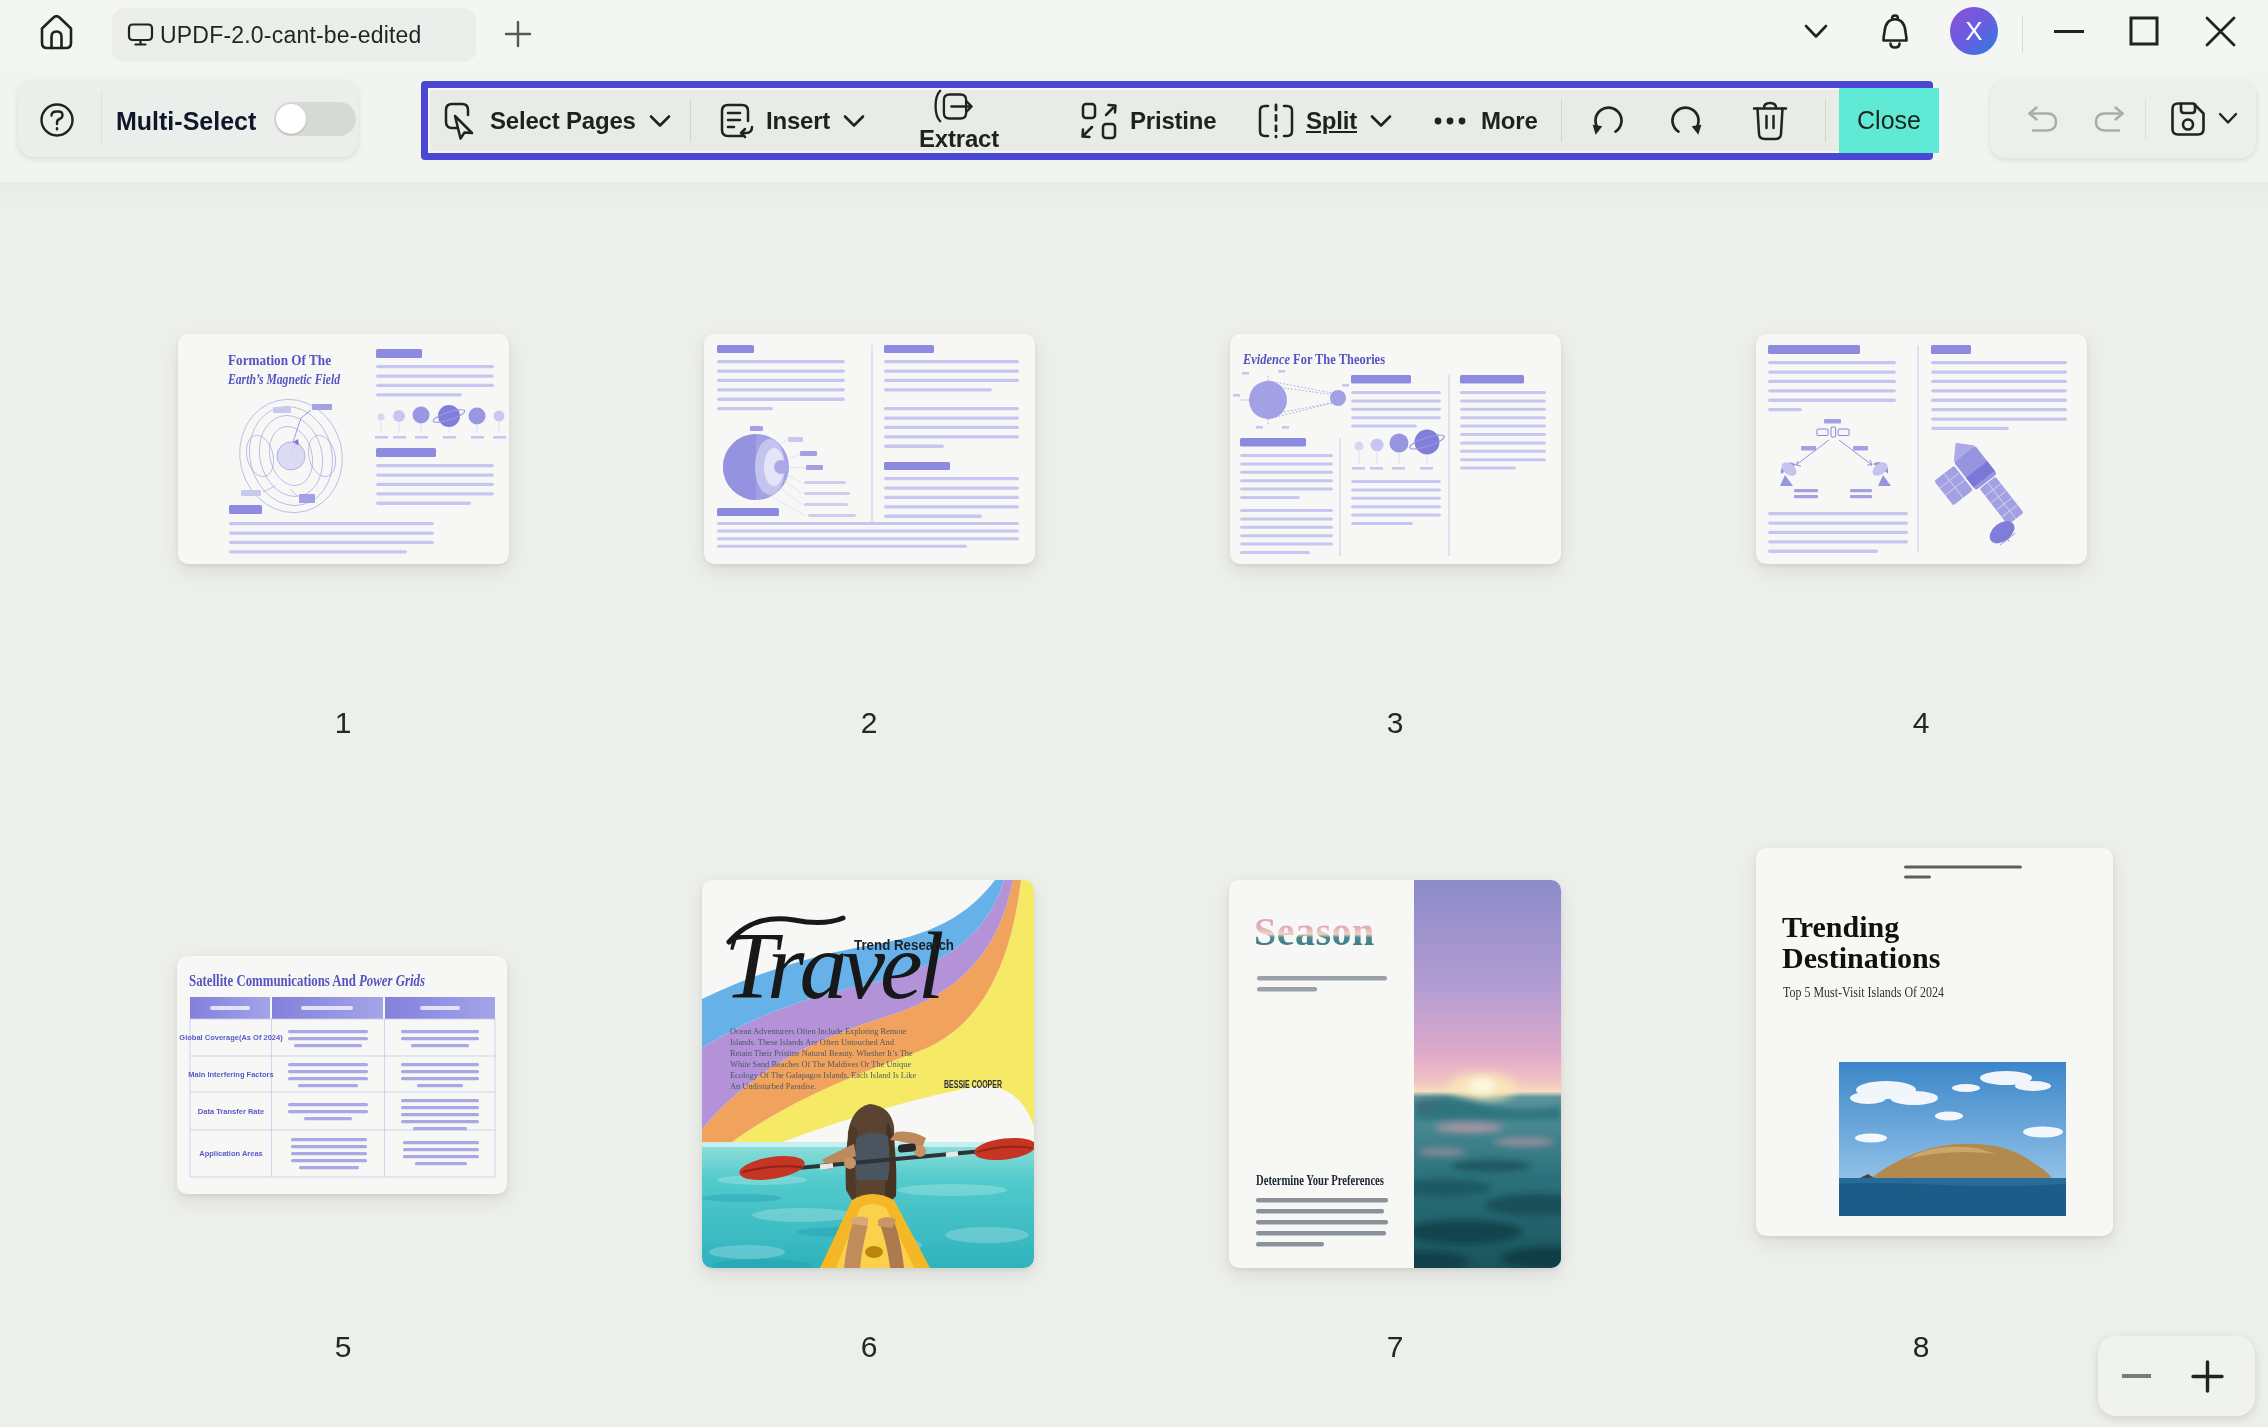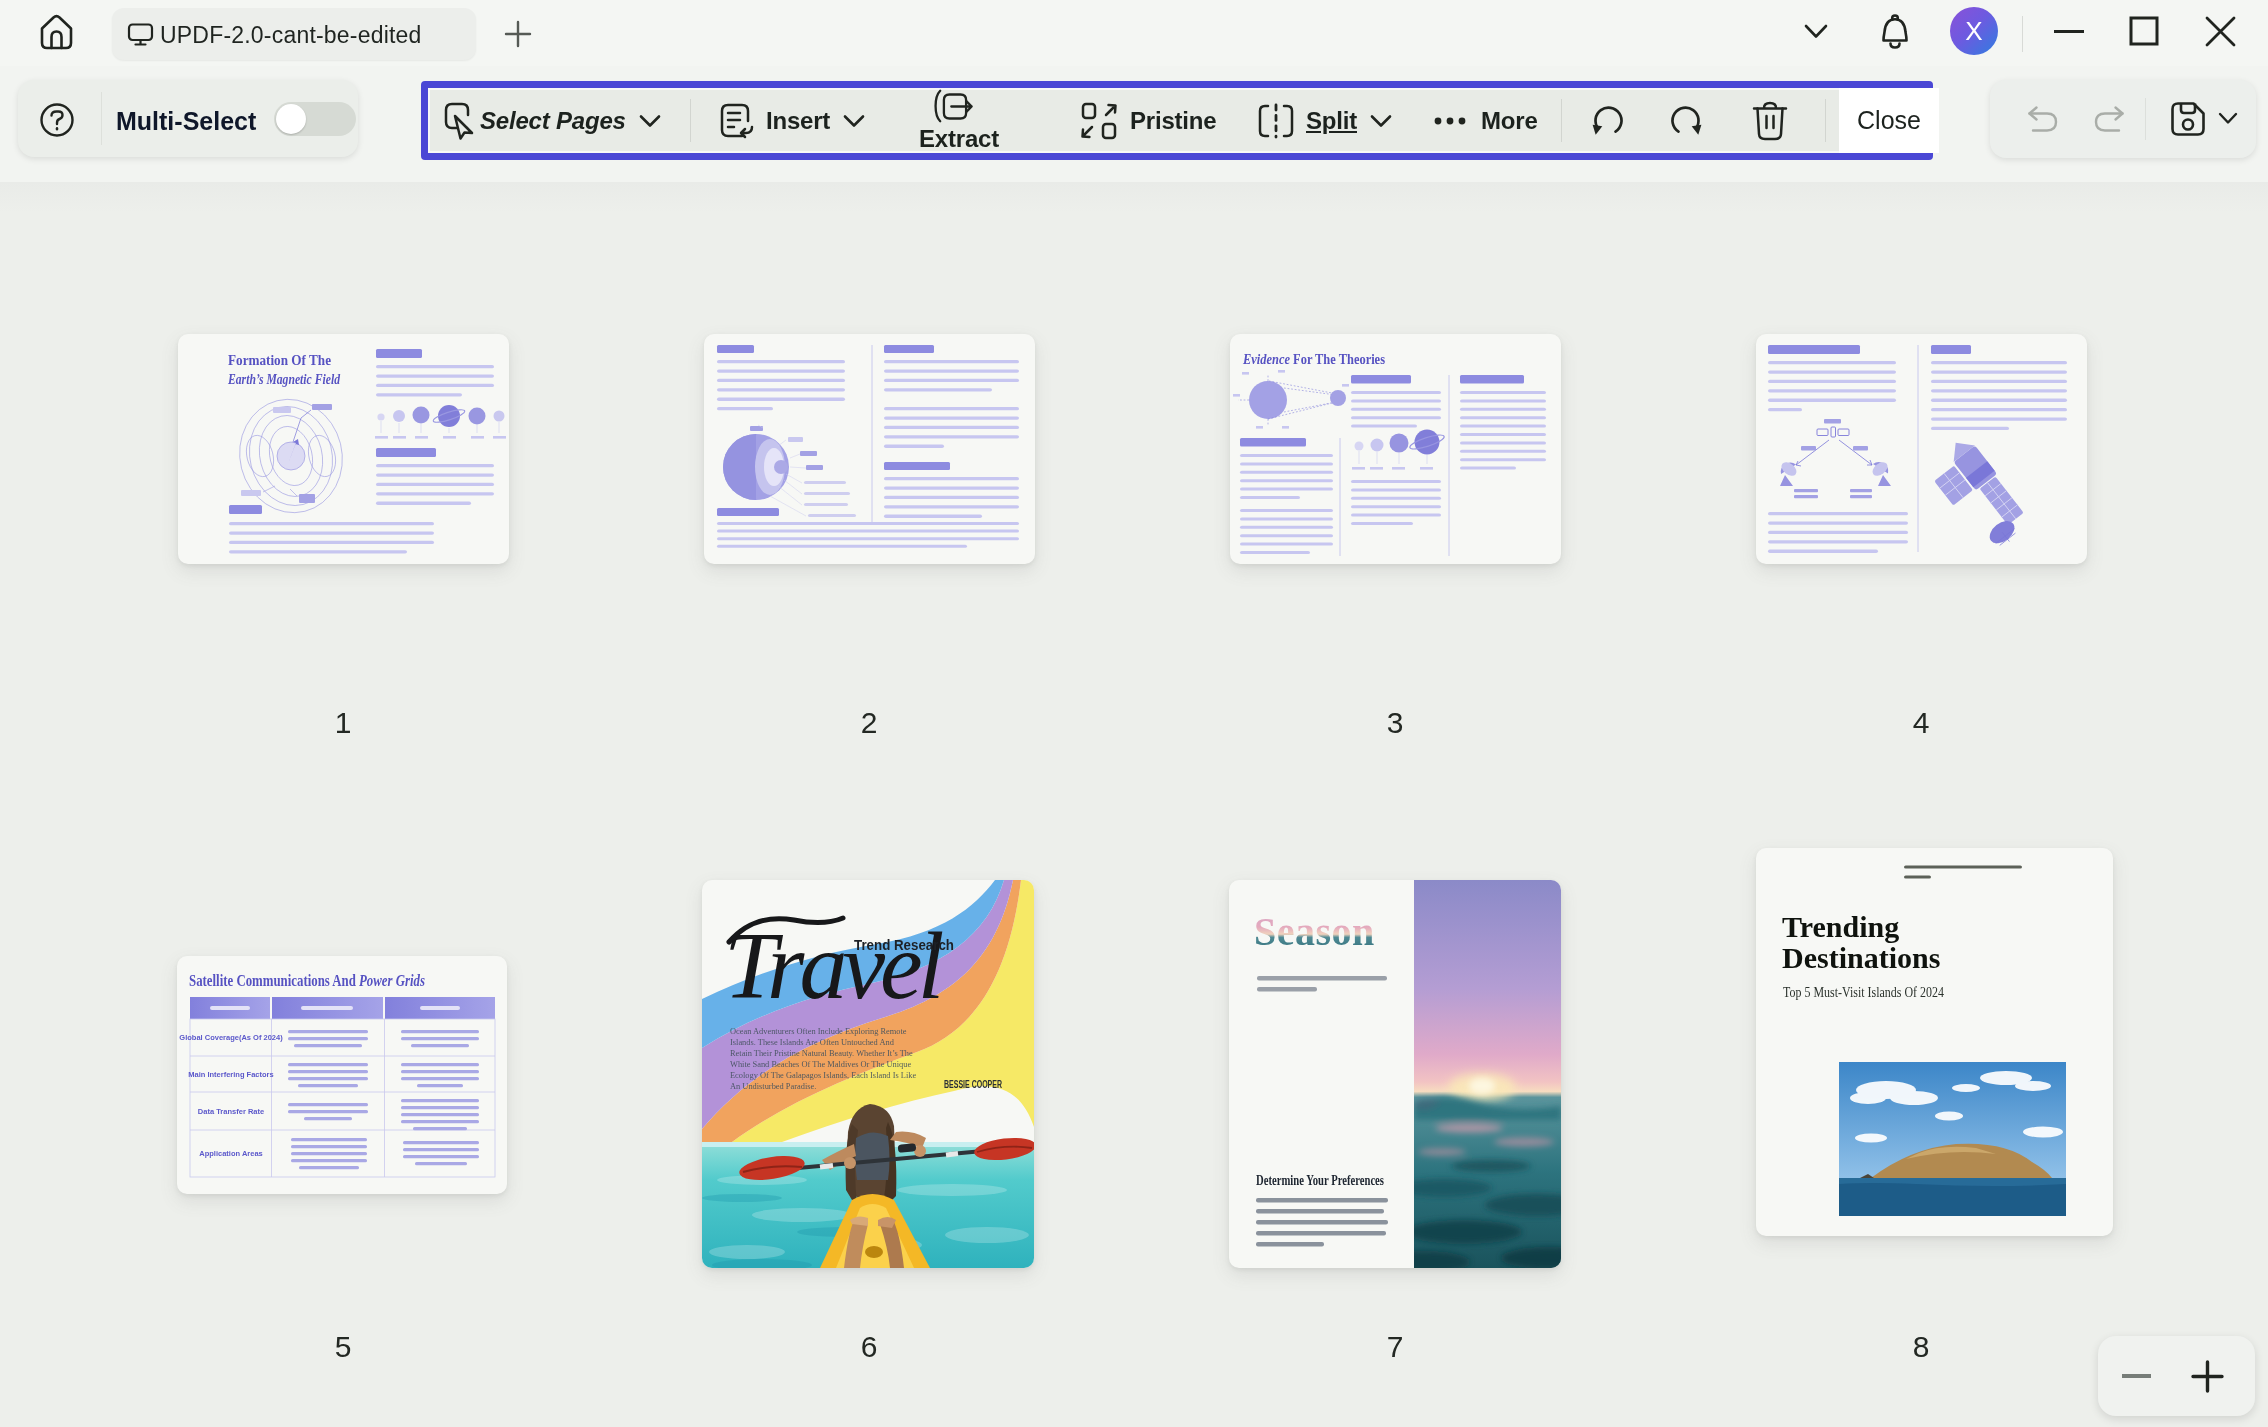--- a/index.html
+++ b/index.html
@@ -13,21 +13,21 @@
 #tab { position:absolute; left:112px; top:8px; width:364px; height:52px; background:#eceeeb; border-radius:12px; box-shadow:0 1px 2px rgba(0,0,0,0.06); }
 #tab .tabtxt { position:absolute; left:48px; top:14px; font-size:23px; color:#1f2420; letter-spacing:0.2px; }
 svg.ic { position:absolute; }
 
 #leftpill { position:absolute; left:18px; top:80px; width:340px; height:77px; background:#ebeeea; border-radius:16px; box-shadow:0 2px 6px rgba(0,0,0,0.10); }
 #leftpill .lbl { position:absolute; left:98px; top:27px; font-size:25px; font-weight:bold; color:#0f172a; }
 #bluebar { position:absolute; left:421px; top:81px; width:1512px; height:79px; background:#e8ebe6; border:7px solid #4a47d5; border-radius:4px; box-shadow:0 0 0 2px #f7f8f6 inset; }
 #bluebar .item { position:absolute; top:0; height:65px; display:flex; align-items:center; }
 #bluebar .txt { font-size:24px; font-weight:bold; color:#1c221e; letter-spacing:-0.2px; }
 #rightpanel { position:absolute; left:1990px; top:80px; width:266px; height:78px; background:#ecefec; border-radius:16px; box-shadow:0 2px 6px rgba(0,0,0,0.10); }
-#closebtn { position:absolute; left:1411px; top:0px; width:100px; height:65px; background:#ffffff; display:flex; align-items:center; justify-content:center; font-size:25px; color:#1c221e; }
+#closebtn { position:absolute; left:1411px; top:0px; width:100px; height:65px; background:#5eead4; display:flex; align-items:center; justify-content:center; font-size:25px; color:#1c221e; }
 
 #toggle { position:absolute; left:256px; top:22px; width:82px; height:34px; background:#d6dad4; border-radius:17px; }
 #toggle .knob { position:absolute; left:2px; top:2px; width:30px; height:30px; border-radius:50%; background:#ffffff; box-shadow:0 1px 2px rgba(0,0,0,0.2); }
 
 .page { position:absolute; background:#f7f8f5; border-radius:10px; box-shadow:0 7px 18px rgba(90,95,90,0.13), 0 2px 4px rgba(90,95,90,0.10); overflow:hidden; }
 .pnum { position:absolute; font-size:30px; color:#232823; text-align:center; width:60px; }
 
 #zoompanel { position:absolute; left:2098px; top:1336px; width:157px; height:80px; background:#f0f2ef; border-radius:18px; box-shadow:0 3px 10px rgba(0,0,0,0.12); }
 </style>
 </head>
@@ -82,21 +82,21 @@
       <div class="knob"></div>
     </div>
 </div>
 <div id="bluebar">
 
  <div class="item" style="left:14px;">
   <svg width="38" height="40" viewBox="0 0 38 40" fill="none" stroke="#20241f" stroke-width="2.5" stroke-linejoin="round" stroke-linecap="round">
    <path d="M25 27 L10 27 Q4 27 4 21 L4 9 Q4 3 10 3 L20 3 Q26 3 26 9 L26 14" fill="none"></path>
    <path d="M13 15 L30 32 L22.5 31.5 L18.5 37.5 Z" fill="#e8ebe6"></path>
   </svg>
-  <span class="txt" style="font-style:italic;">Select Pages</span>
+  <span class="txt" style="margin-left:10px;">Select Pages</span>
   <svg style="margin-left:13px" width="22" height="14" viewBox="0 0 22 14" fill="none" stroke="#20241f" stroke-width="2.6" stroke-linecap="round" stroke-linejoin="round">
         <path d="M2 2.5 L11 11.5 L20 2.5"></path>
       </svg>
  </div>
  <div class="abs" style="left:262px;top:11px;width:1px;height:43px;background:#d2d5d0;"></div>
 
  <div class="item" style="left:290px;">
   <svg width="38" height="40" viewBox="0 0 38 40" fill="none" stroke="#20241f" stroke-width="2.5" stroke-linejoin="round" stroke-linecap="round">
    <path d="M24 35 L10 35 Q4 35 4 29 L4 10 Q4 4 10 4 L24 4 Q30 4 30 10 L30 20" fill="none"></path>
    <path d="M10 12 L22 12 M10 19 L22 19 M10 26 L16 26"></path>

